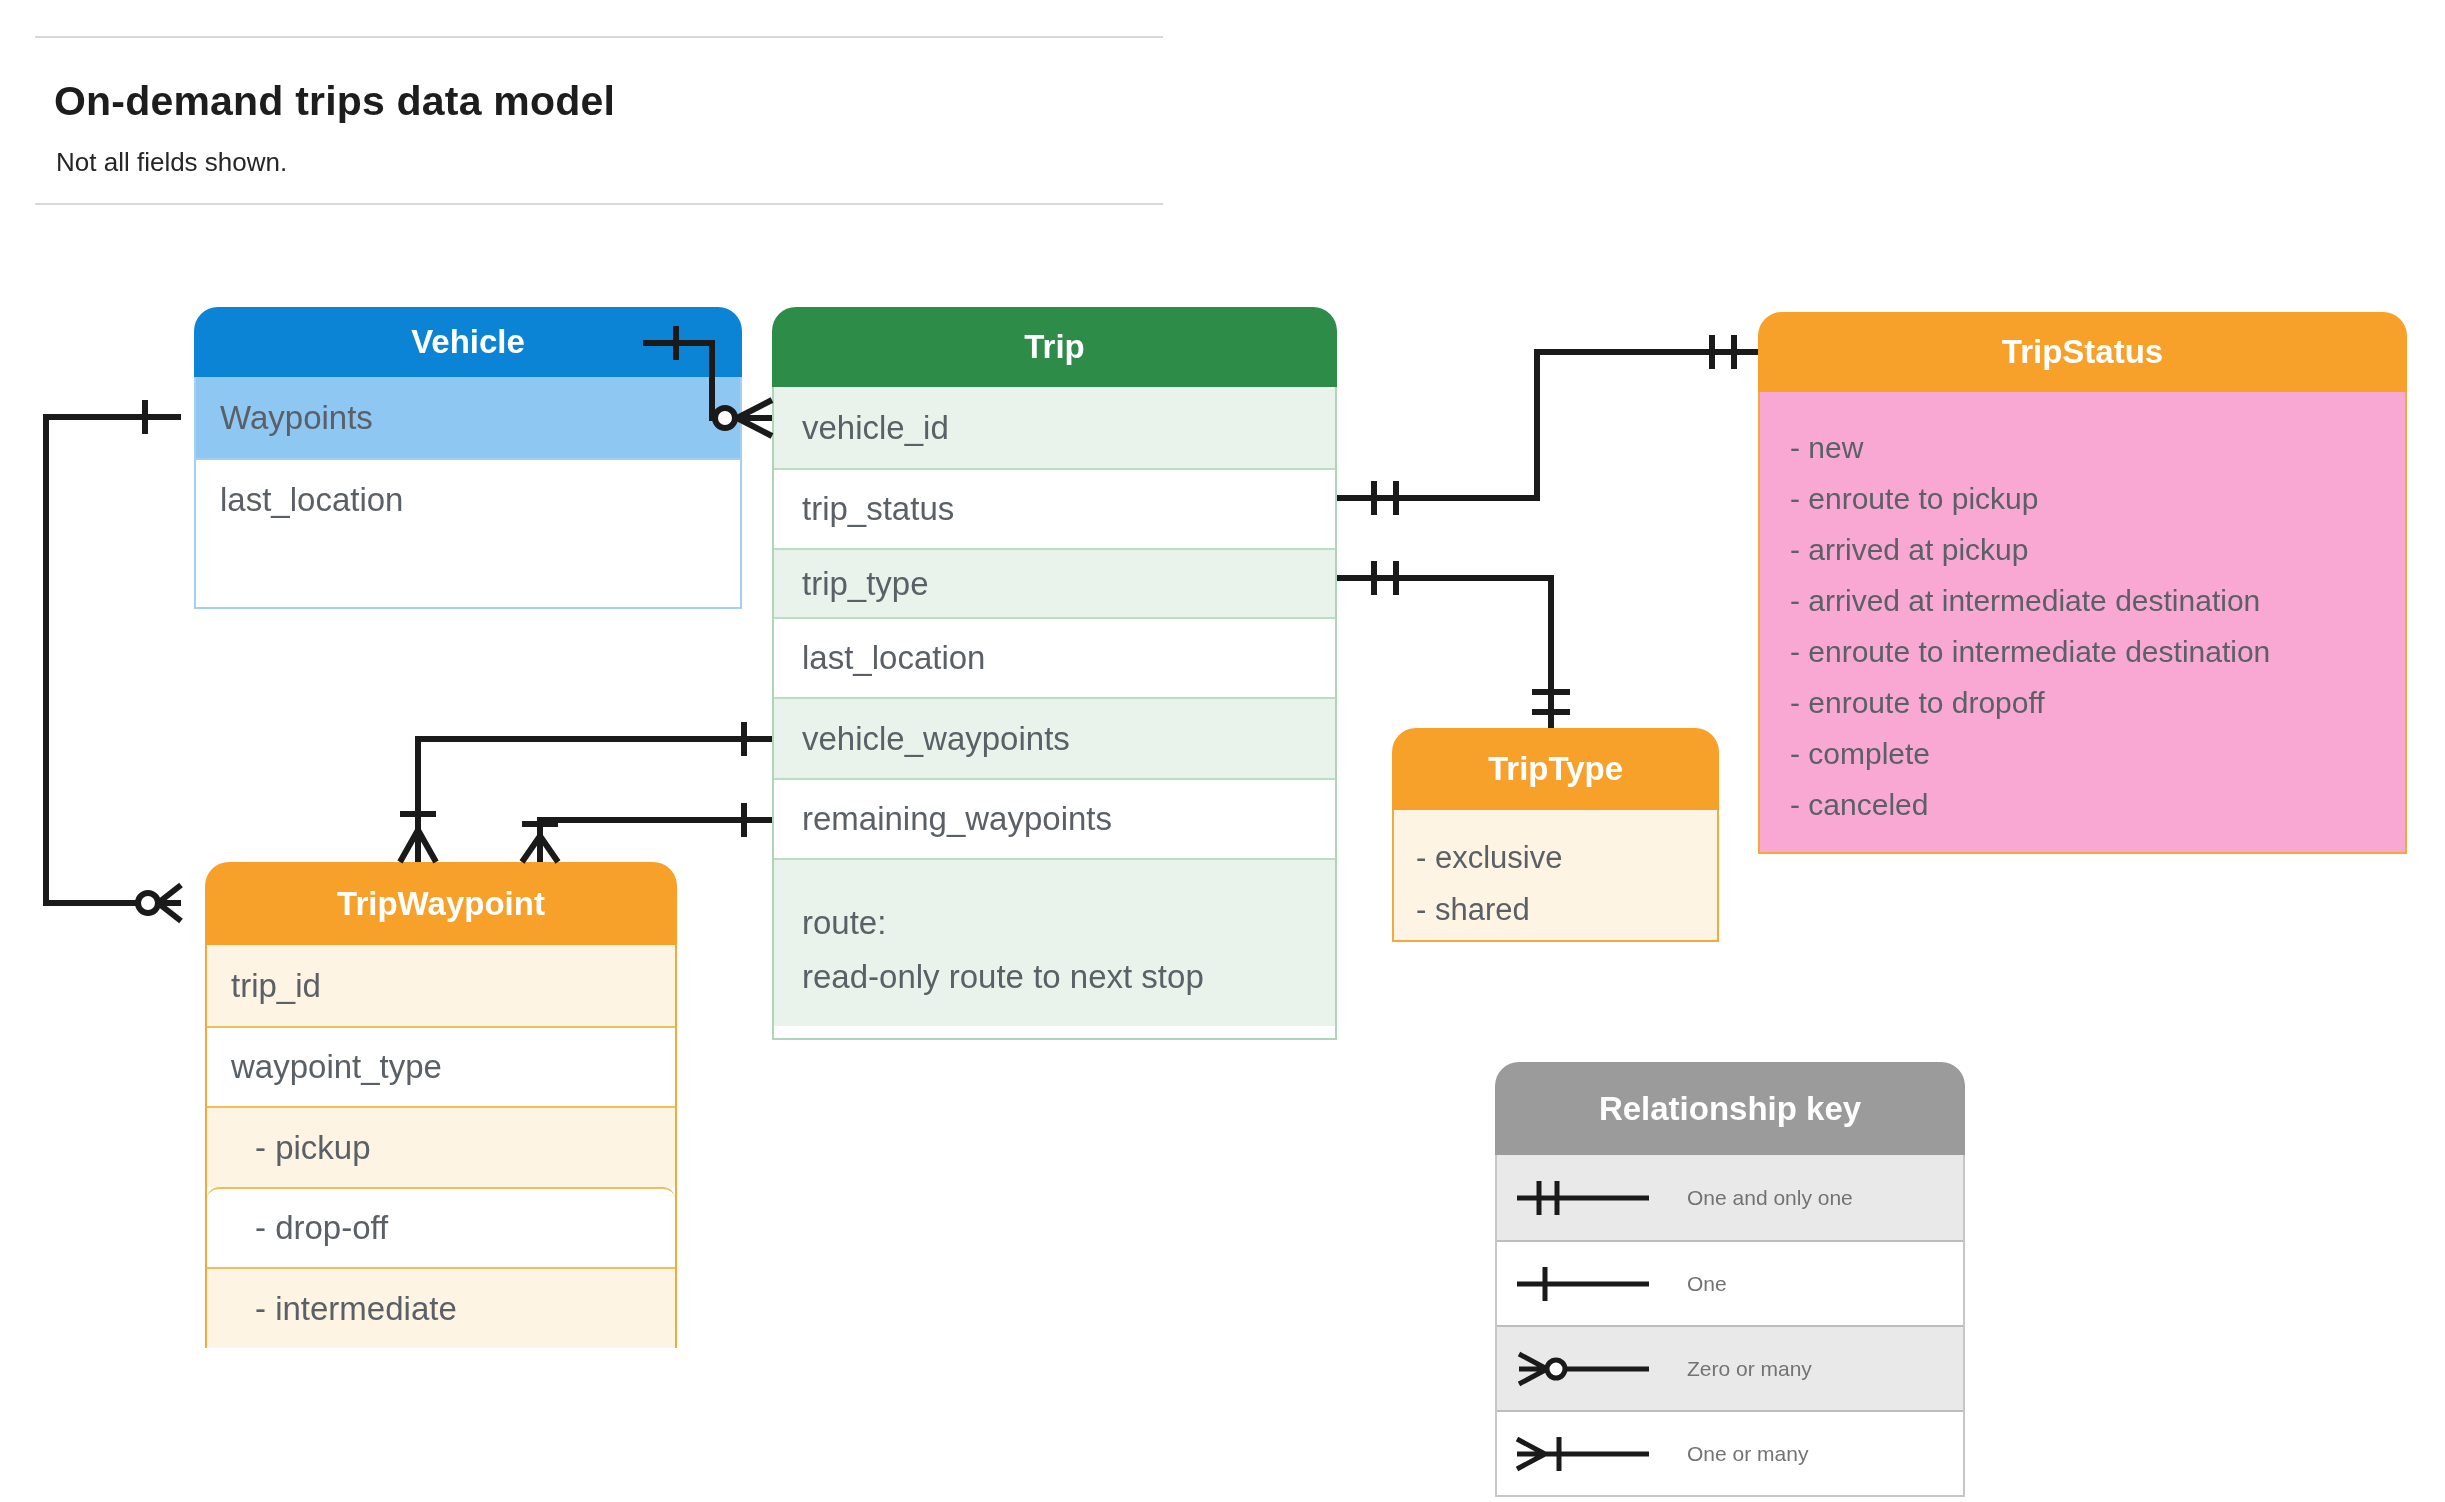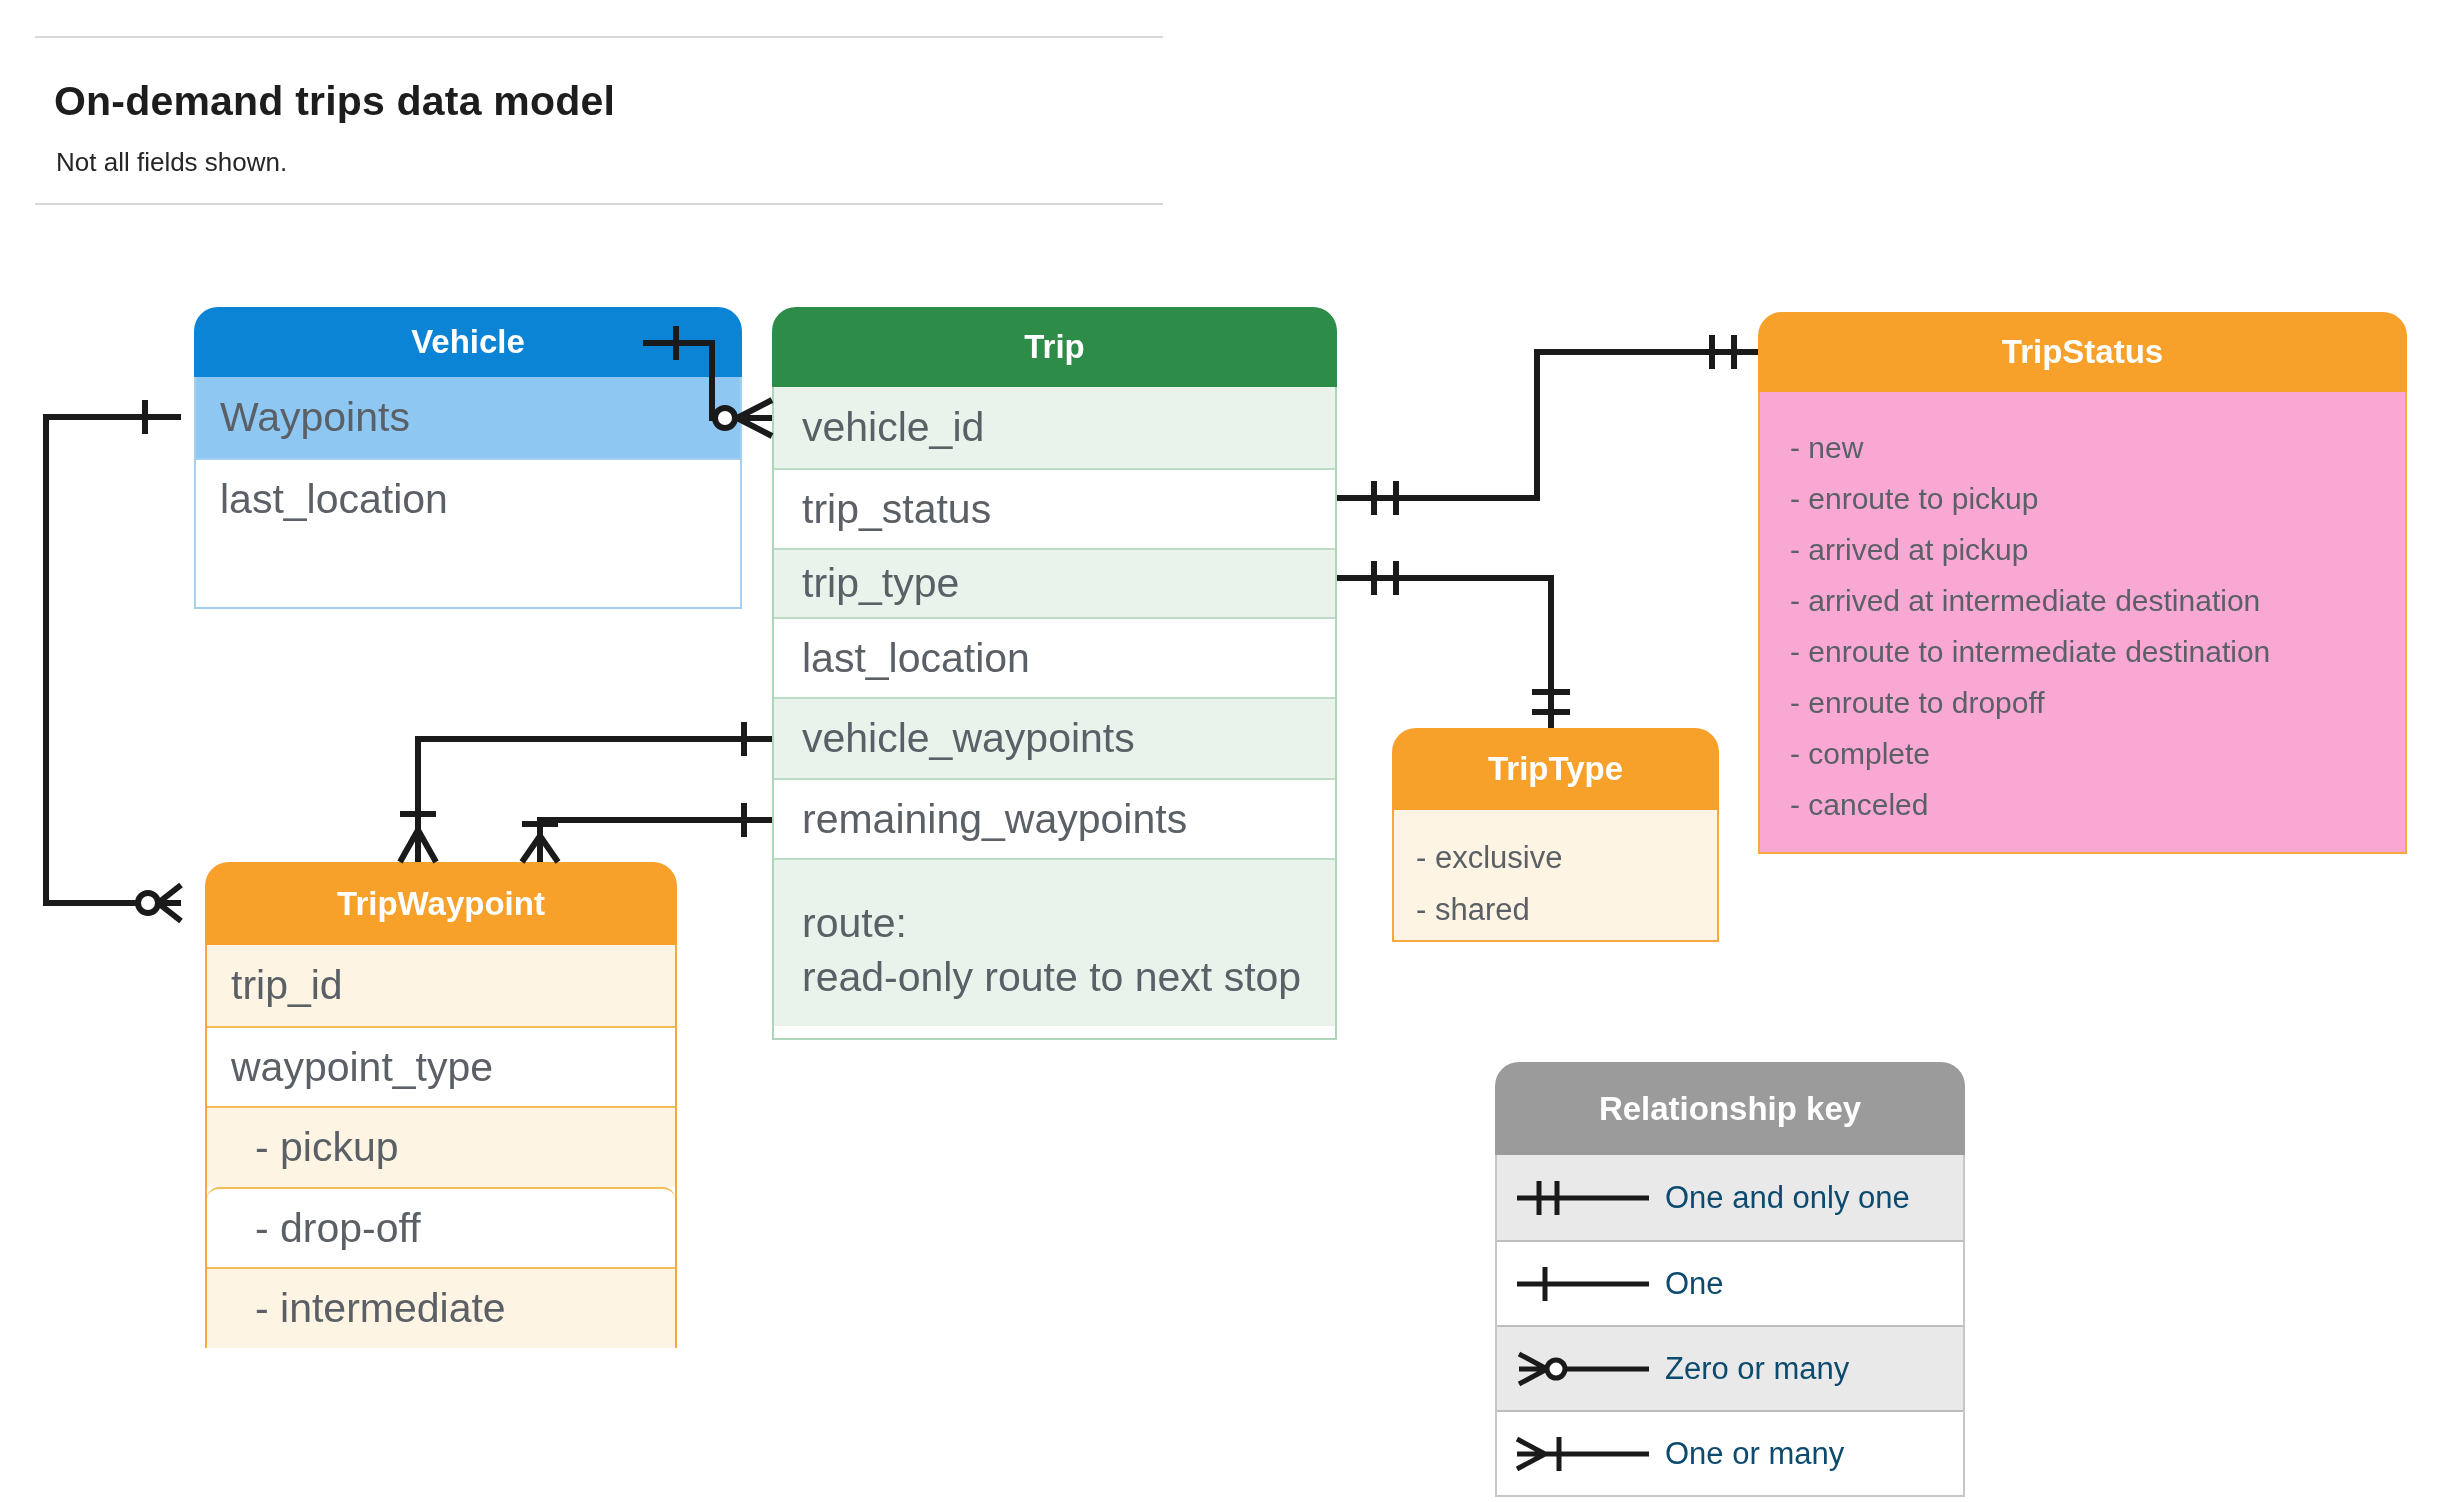--- a/index.html
+++ b/index.html
@@ -11,37 +11,37 @@
   .page-title{position:absolute;left:54px;top:78px;font-size:41px;font-weight:bold;
               color:#1d1d1d;letter-spacing:0.2px;}
   .page-subtitle{position:absolute;left:56px;top:147px;font-size:26px;color:#262626;}
 
   
   .entity{position:absolute;z-index:1;}
   .ehead{color:#ffffff;font-weight:bold;font-size:33px;
          display:flex;align-items:center;justify-content:center;
          border-radius:24px 24px 0 0;box-sizing:border-box;}
   .ebody{border:2px solid;border-top:none;box-sizing:border-box;background:#ffffff;}
-  .erow{display:flex;align-items:center;font-size:41px;color:#5a6066;
+  .erow{display:flex;align-items:center;font-size:33px;color:#5a6066;
         box-sizing:border-box;padding-left:24px;}
   .erow.sep{border-top:2px solid;}
   .erow.indent{padding-left:48px;}
   .trip .erow{padding-left:28px;}
   .routerow{flex-direction:column;align-items:flex-start;justify-content:flex-start;
             padding-top:36px;line-height:54px;}
   .listbody{box-sizing:border-box;}
   .sitem{height:51px;display:flex;align-items:center;padding-left:30px;
          font-size:30px;color:#5a6066;}
   .titem{height:52px;display:flex;align-items:center;padding-left:22px;
          font-size:31px;color:#5a6066;}
 
   
   .keyrow{display:flex;align-items:center;box-sizing:border-box;padding-left:16px;}
   .keyrow.sep{border-top:2px solid #bdbdbd;}
-  .keylabel{font-size:31px;color:#0c4a6e;margin-left:12px;}
+  .keylabel{font-size:21px;color:#737373;margin-left:34px;}
   .keysym{flex:0 0 140px;}
 
   
   .wires{position:absolute;left:0;top:0;z-index:5;pointer-events:none;}
 </style>
 </head>
 <body>
 
 <div class="hr" style="left:35px;top:36px;width:1128px;"></div>
 <div class="page-title">On-demand trips data model</div>

